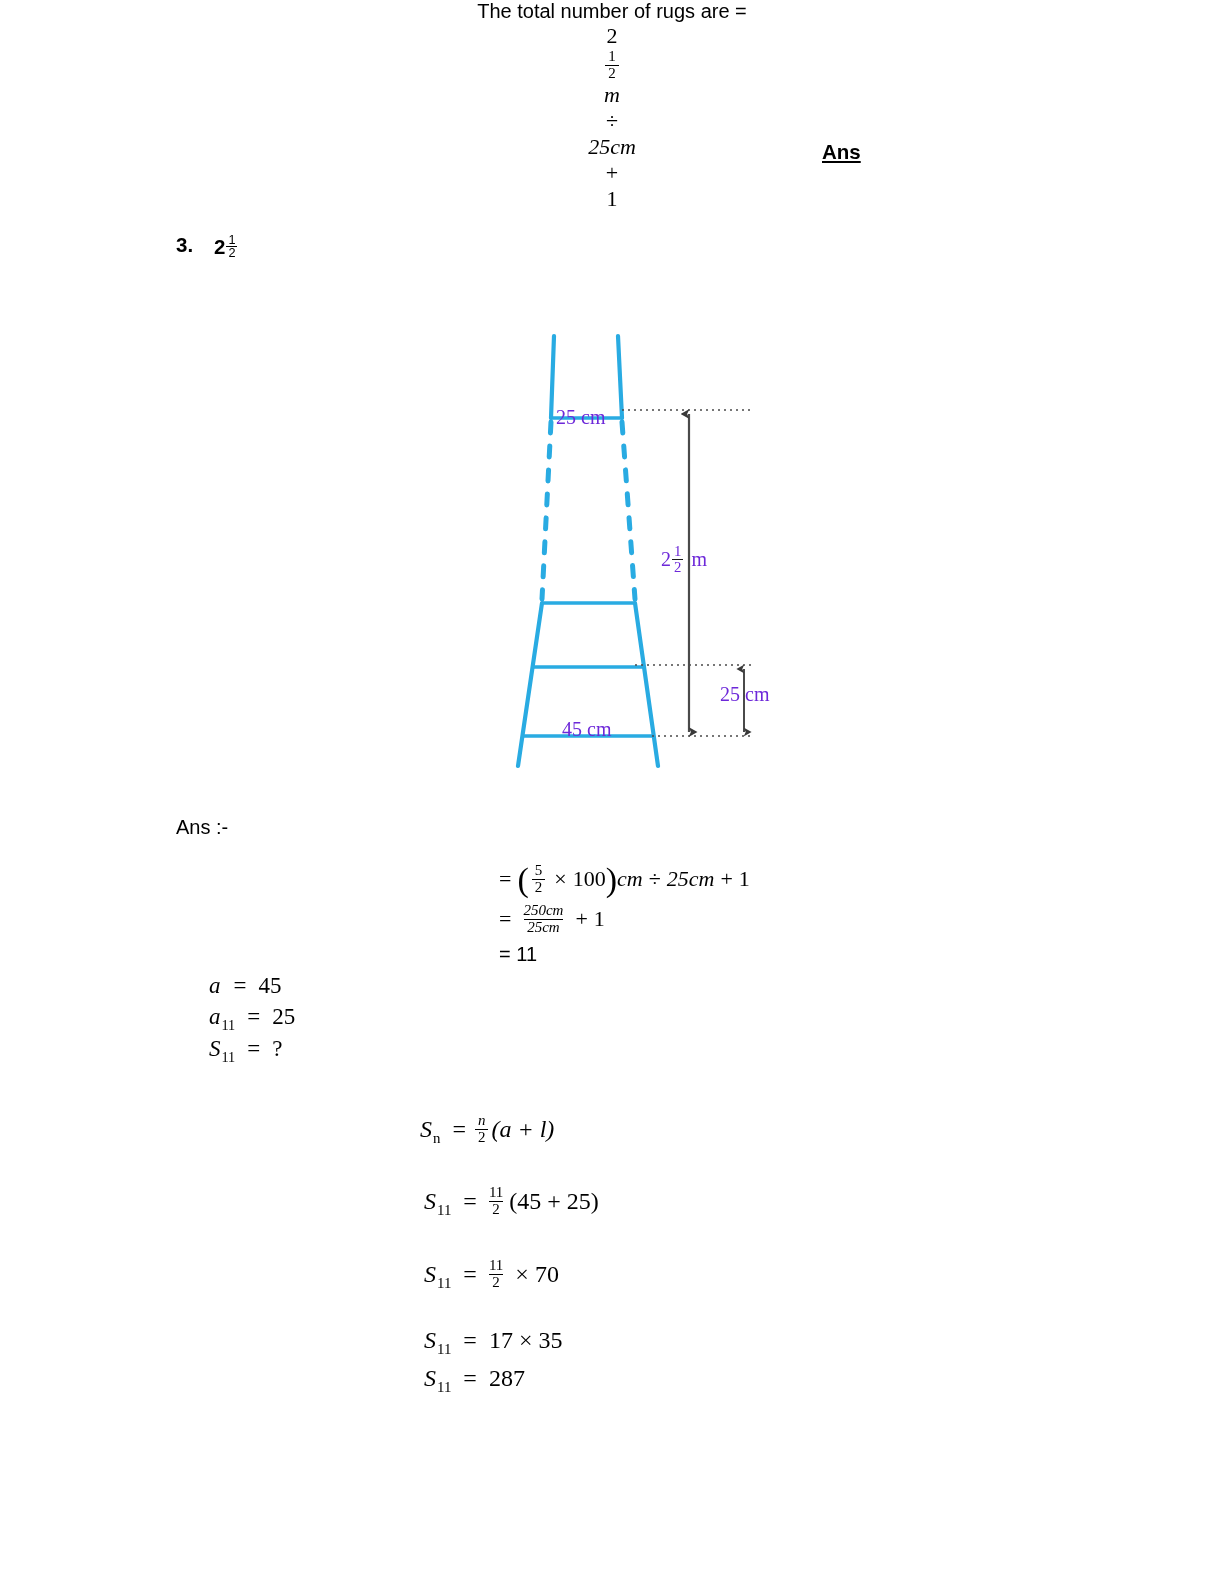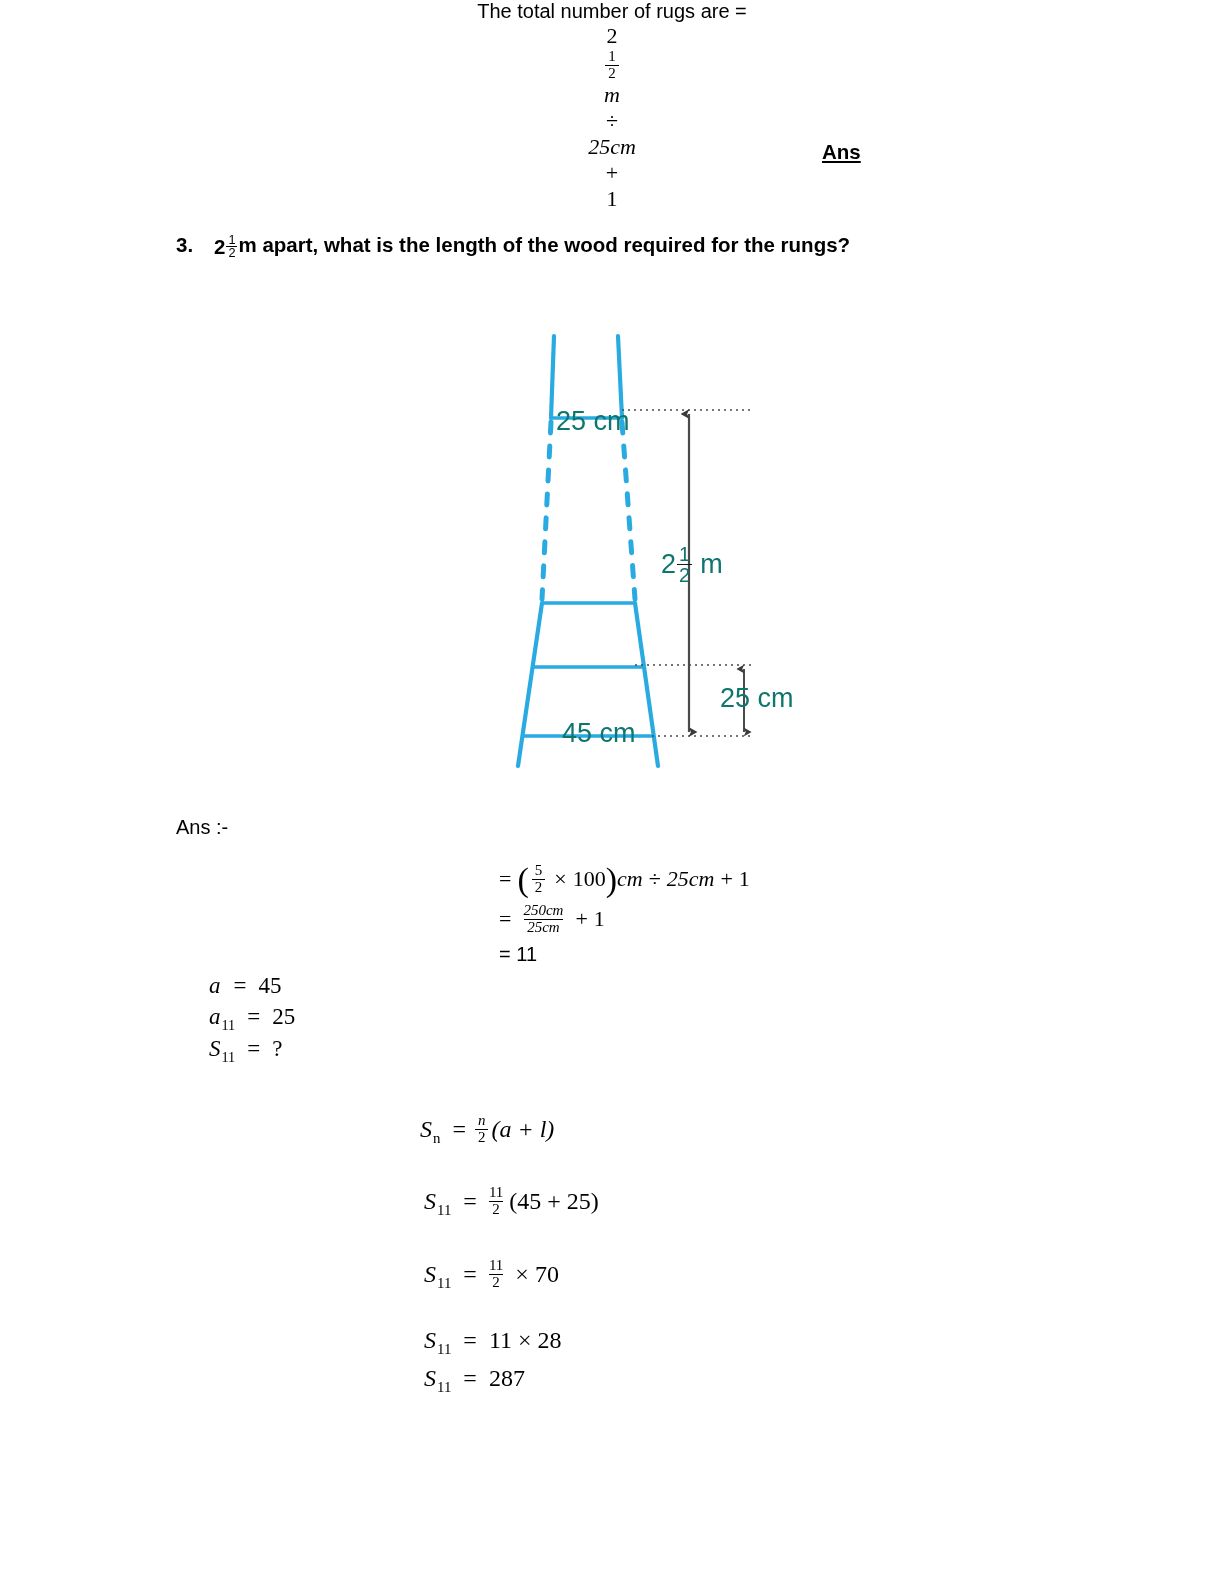--- a/index.html
+++ b/index.html
@@ -84,23 +84,23 @@
   #figure {
     left: 430px;
     top: 322px;
     width: 420px;
     height: 460px;
   }
   #figure svg { display: block; }
 
   .fig-label {
     position: absolute;
-    font-family: Liberation Sans, sans-serif;
-    font-size: 27px;
-    color: #0f766e;
+    font-family: Liberation Serif, serif;
+    font-size: 20px;
+    color: #6d28d9;
     white-space: nowrap;
   }
   #label-25-top  { left: 126px; top: 84px; }
   #label-45-bot  { left: 132px; top: 396px; }
   #label-25-side { left: 290px; top: 361px; }
   #label-25m     { left: 231px; top: 222px;
                    display: flex; align-items: center; }
   .serif-frac {
     display: inline-flex;
     flex-direction: column;
@@ -215,21 +215,21 @@
   <div class="abs sans" id="top-ans">Ans</div>
 
   <div class="abs sans" id="question">
     <span class="qnum">3.</span>
     <span class="qbody"><span class="mixfrac">
           <span class="whole">2</span>
           <span class="frac">
             <span class="num">1</span>
             <span class="den">2</span>
           </span>
-        </span><span>m apart, what is the length of the wood required for the rungs?</span></span>
+        </span></span>
   </div>
 
   <div class="abs" id="figure">
 
     <svg width="420" height="460" viewBox="0 0 420 460">
       <defs>
         <marker id="arrUp" markerWidth="10" markerHeight="9" refX="5" refY="8.5" orient="auto-start-reverse" markerUnits="userSpaceOnUse">
           <path d="M5,0 L10,9 L5,6.6 L0,9 Z" fill="#3a3a3a"></path>
         </marker>
         <marker id="arrDn" markerWidth="10" markerHeight="9" refX="5" refY="8.5" orient="auto" markerUnits="userSpaceOnUse">
@@ -440,21 +440,21 @@
   <div class="formula" id="f4">
     <span class="lead">
       <span class="var">S</span>
       <span class="sub">11</span>
     </span>
     <span class="sp"></span>
       <span class="sp"></span>
     <span>=</span>
     <span class="sp"></span>
       <span class="sp"></span>
-    <span>11  ×  28</span>
+    <span>17  ×  35</span>
   </div>
 
   <div class="formula" id="f5">
     <span class="lead">
       <span class="var">S</span>
       <span class="sub">11</span>
     </span>
     <span class="sp"></span>
       <span class="sp"></span>
     <span>=</span>

